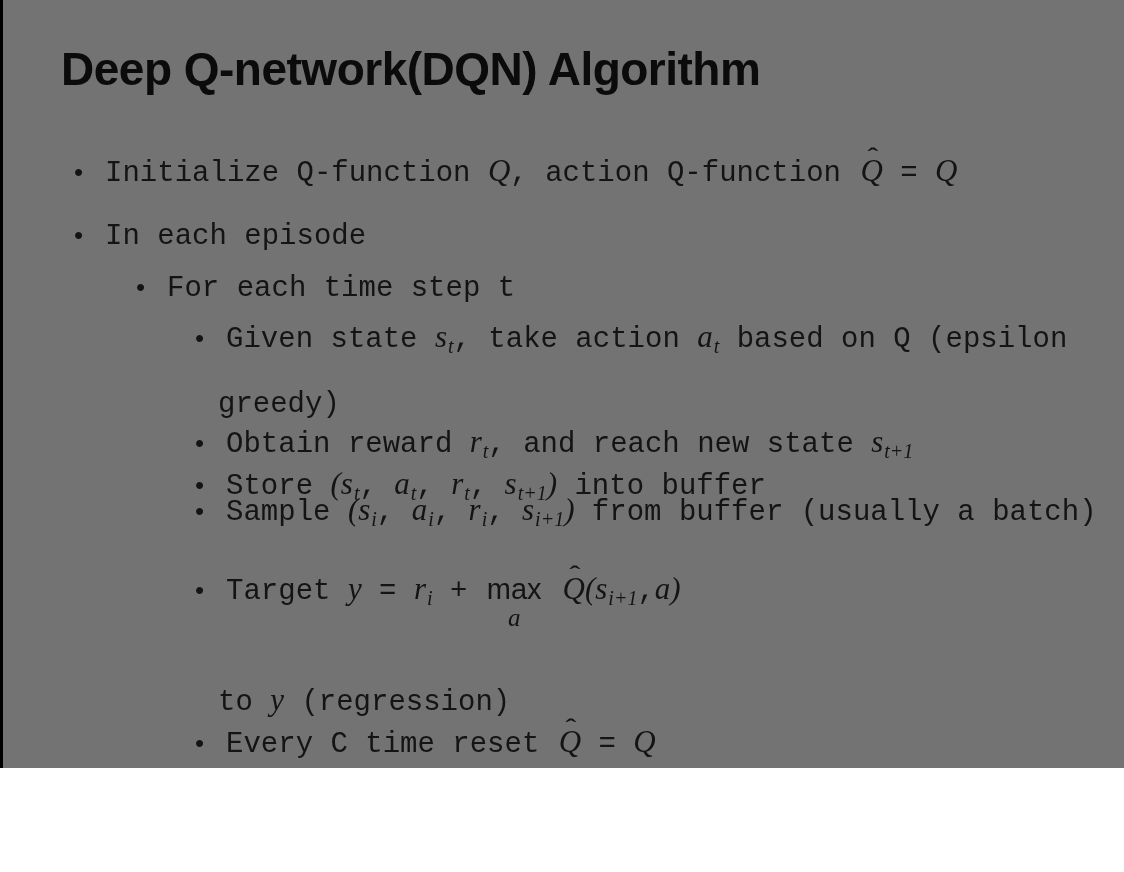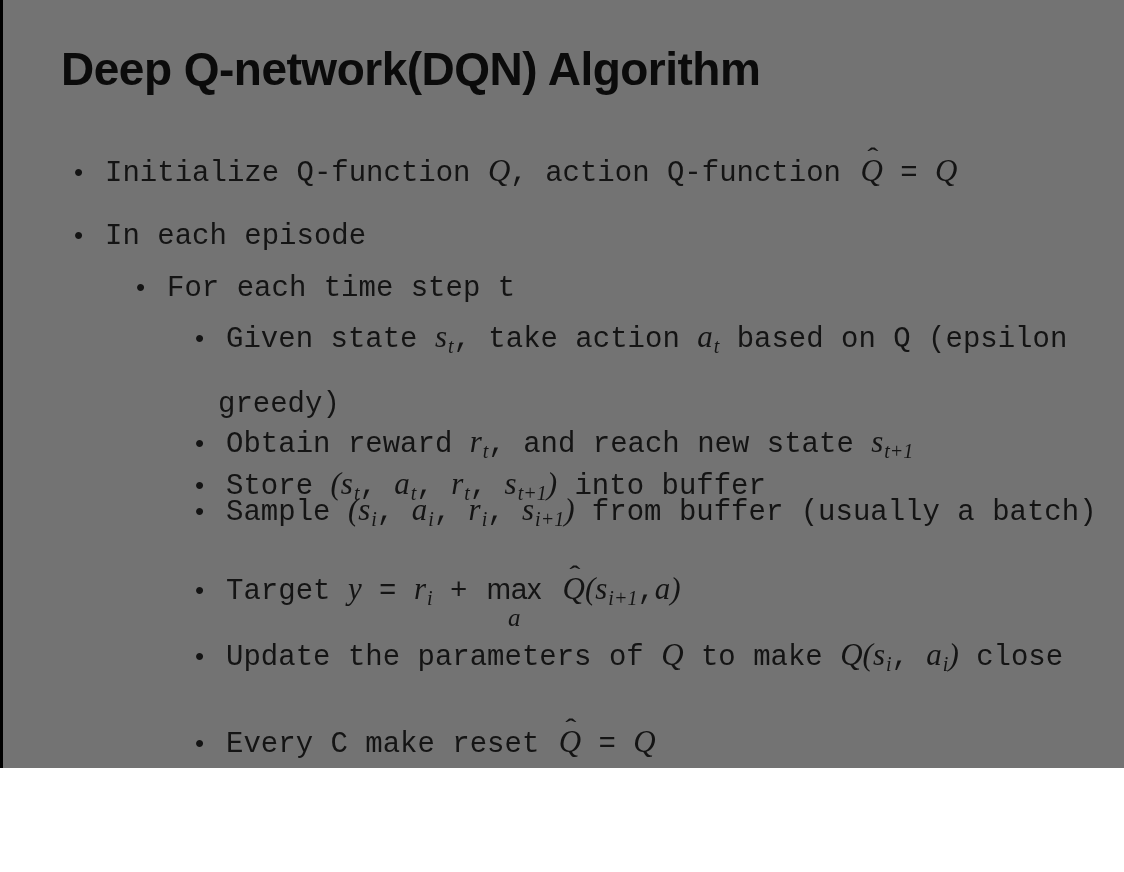--- a/index.html
+++ b/index.html
@@ -119,21 +119,19 @@
   <span class="rm">Store </span><span class="mi">(</span><span class="mi">s</span><span class="msub">t</span><span class="rm">, </span><span class="mi">a</span><span class="msub">t</span><span class="rm">, </span><span class="mi">r</span><span class="msub">t</span><span class="rm">, </span><span class="mi">s</span><span class="msub">t+1</span><span class="mi">)</span><span class="rm"> into buffer</span></div>
 
   <div class="line lv3" style="top:492px;">
     <span class="bullet">•</span>
   <span class="rm">Sample </span><span class="mi">(</span><span class="mi">s</span><span class="msub">i</span><span class="rm">, </span><span class="mi">a</span><span class="msub">i</span><span class="rm">, </span><span class="mi">r</span><span class="msub">i</span><span class="rm">, </span><span class="mi">s</span><span class="msub">i+1</span><span class="mi">)</span><span class="rm"> from buffer (usually a batch)</span></div>
 
   <div class="line lv3" style="top:571px;">
     <span class="bullet">•</span>
   <span class="rm">Target </span><span class="mi">y</span><span class="rm"> = </span><span class="mi">r</span><span class="msub">i</span><span class="rm"> + </span><span class="maxstack"><span class="max-main">max</span><span class="max-below">a</span></span><span class="qhat"><span class="hat">ˆ</span><span>Q</span></span><span class="mi">(</span><span class="mi">s</span><span class="msub">i+1</span><span class="rm">,</span><span class="mi">a</span><span class="mi">)</span></div>
 
-  <div class="line lv3" style="top:637px;">
-    <span class="bullet">•</span>
-  <span class="rm">Update the parameters of </span><span class="mi">Q</span><span class="rm"> to make </span><span class="mi">Q</span><span class="mi">(</span><span class="mi">s</span><span class="msub">i</span><span class="rm">, </span><span class="mi">a</span><span class="msub">i</span><span class="mi">)</span><span class="rm"> close</span></div>
 
+  <div class="line cont" style="top:682px;"><span class="rm">to </span><span class="mi">y</span><span class="rm"> (regression)</span></div>
 
   <div class="line lv3" style="top:724px;">
     <span class="bullet">•</span>
-  <span class="rm">Every C make reset </span><span class="qhat"><span class="hat">ˆ</span><span>Q</span></span><span class="rm"> = </span><span class="mi">Q</span></div>
+  <span class="rm">Every C time reset </span><span class="qhat"><span class="hat">ˆ</span><span>Q</span></span><span class="rm"> = </span><span class="mi">Q</span></div>
 </div>
 
 </body></html>

